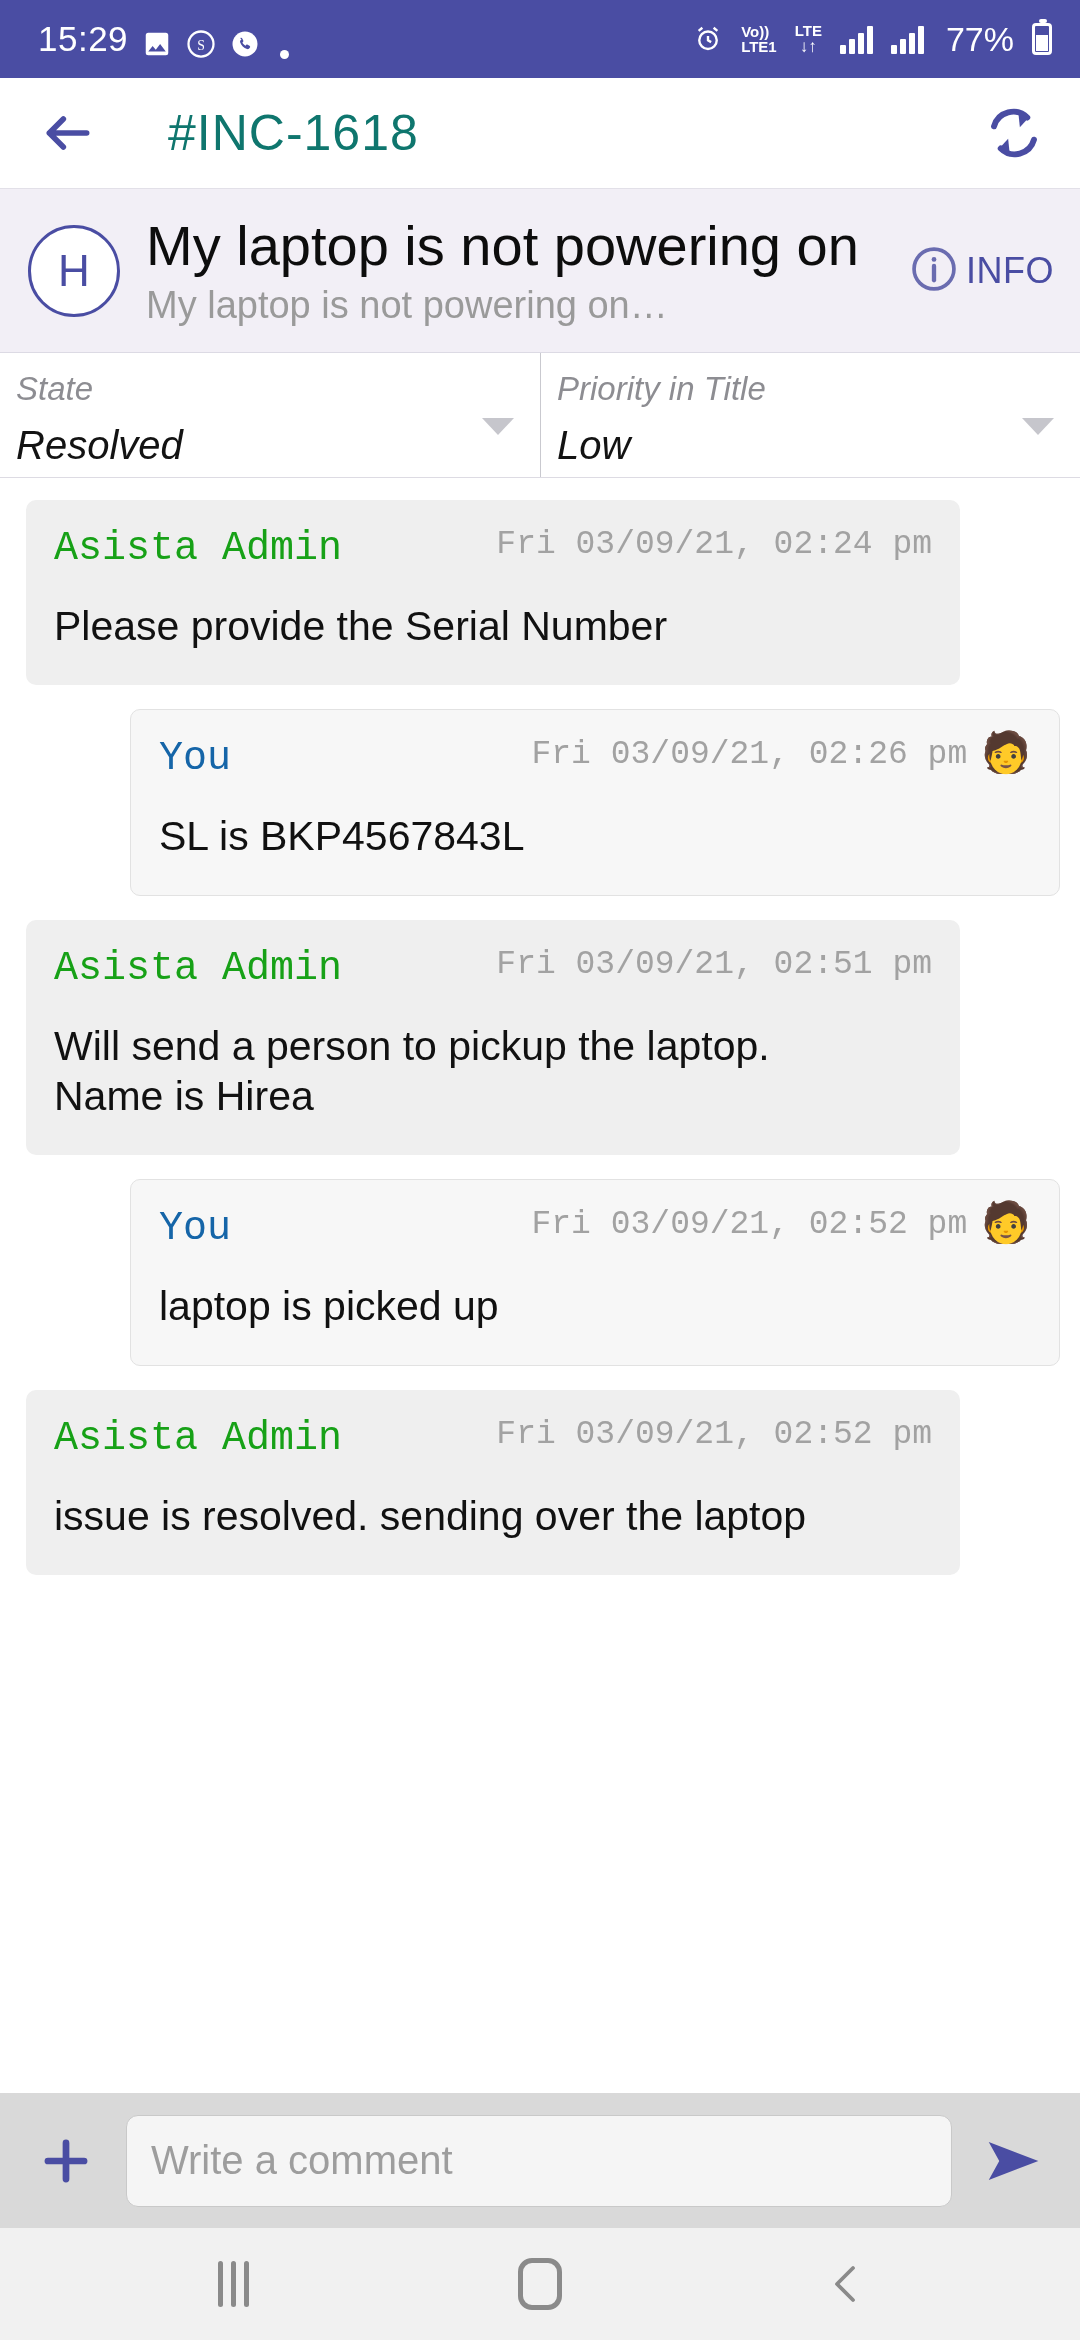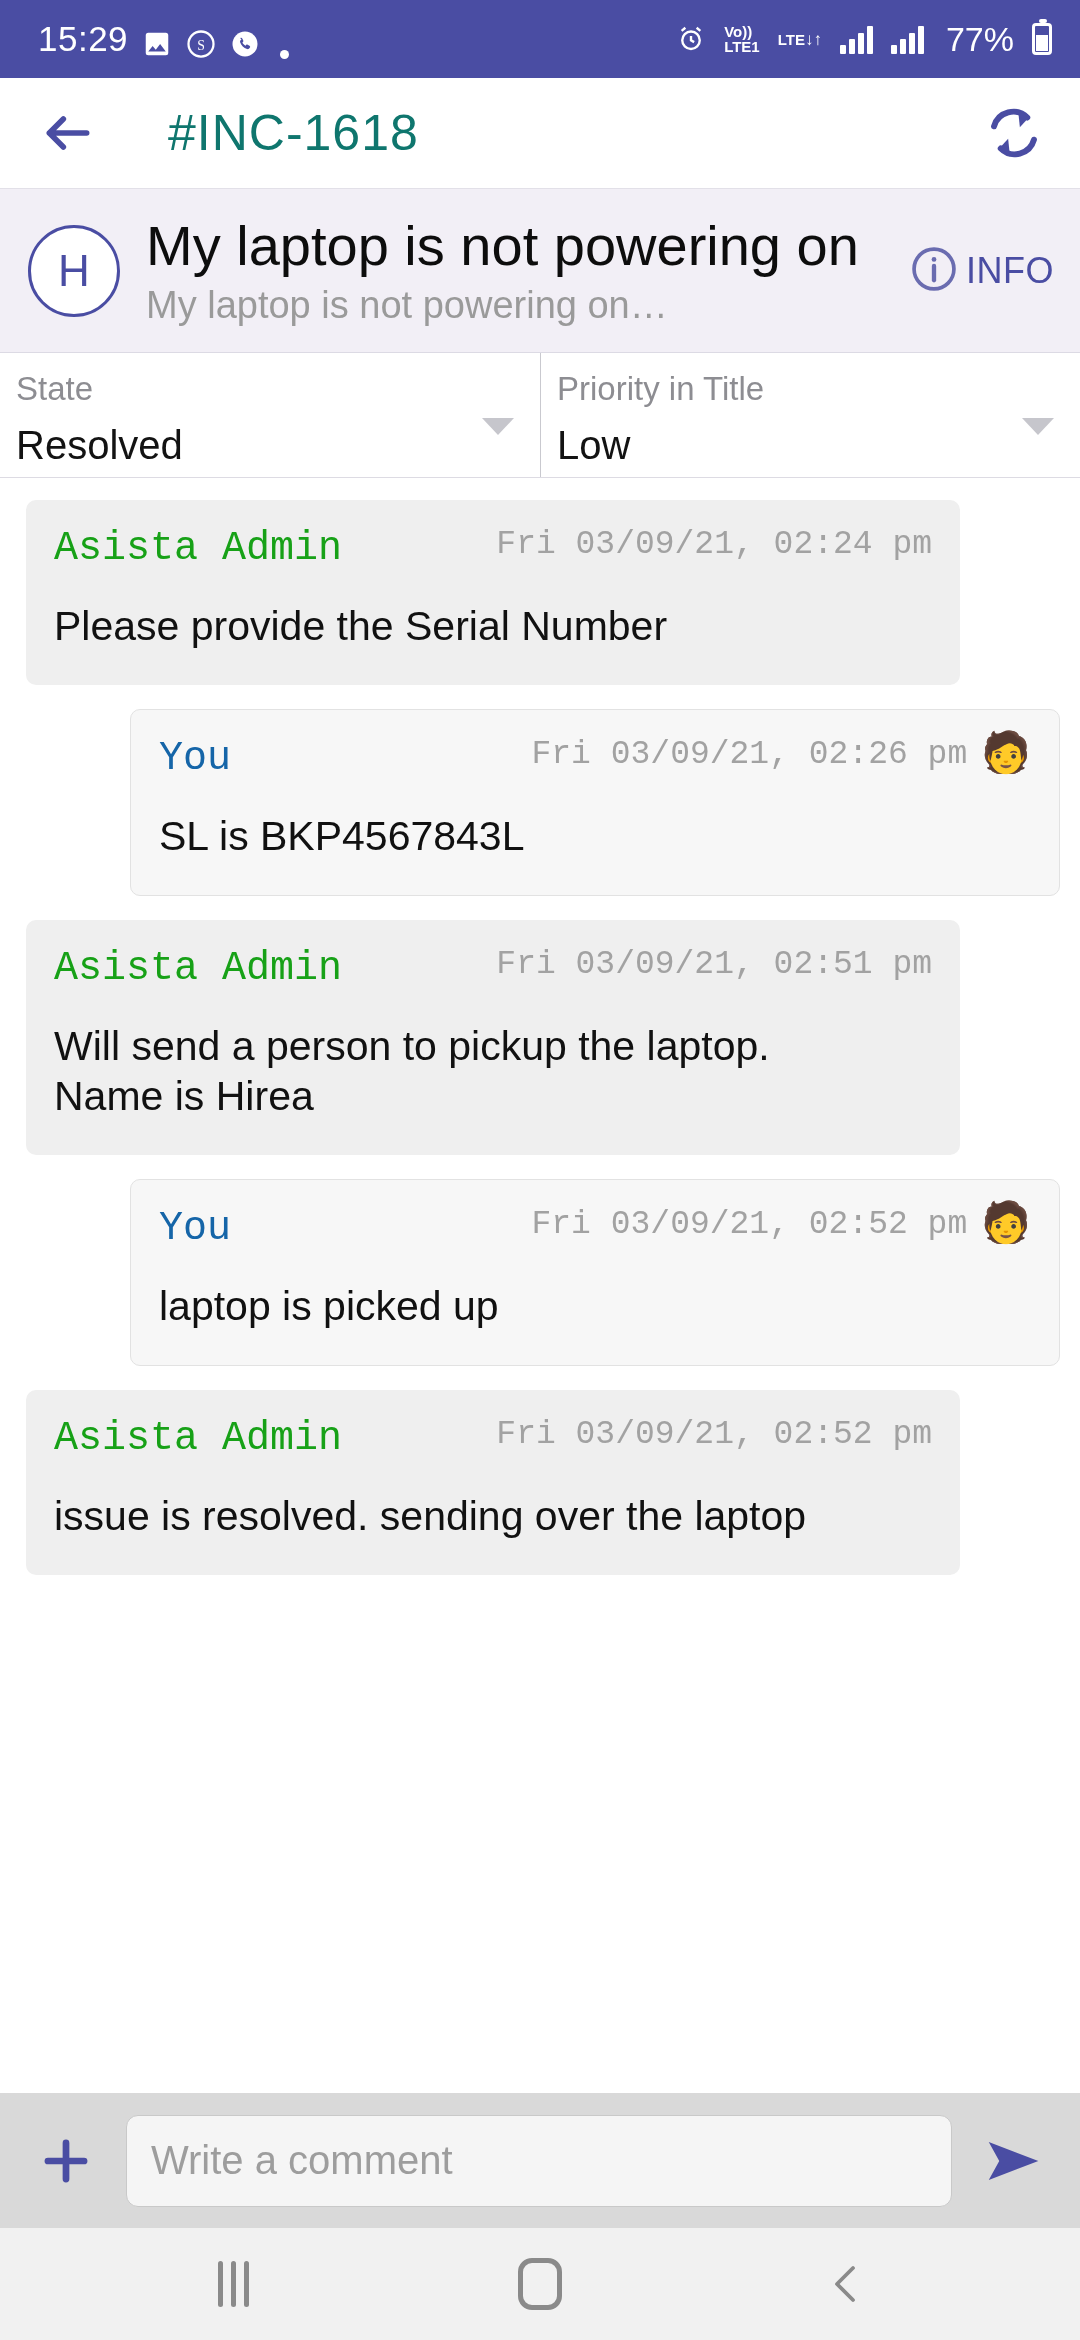--- a/index.html
+++ b/index.html
@@ -27,21 +27,21 @@
     display: flex;
     align-items: center;
     padding: 0 28px 0 38px;
     flex: 0 0 78px;
   }
   .sb-left { display: flex; align-items: flex-end; gap: 14px; }
   .sb-clock { font-size: 35px; letter-spacing: .5px; }
   .sb-right { margin-left: auto; display: flex; align-items: center; gap: 18px; }
   .sb-ic { display: inline-flex; align-items: center; justify-content: center; }
   .sb-dot { width: 9px; height: 9px; border-radius: 50%; background: #fff; margin-left: 6px;}
-  .sb-lte { display:flex; flex-direction:row; align-items:center; line-height:1; font-size:15px; font-weight:bold;text-align:right; }
+  .sb-lte { display:flex; flex-direction:column; align-items:center; line-height:1; font-size:15px; font-weight:bold;text-align:right; }
   .sb-lte2 { display:flex; flex-direction:column; align-items:flex-start; line-height:1; font-size:15px; font-weight:bold; }
   .sb-batt { font-size: 34px; margin-left: 4px; }
   .bars { display: flex; align-items: flex-end; gap: 3px; height: 30px; }
   .bars i { display:block; width:6px; background:#fff; border-radius:1px; }
   .bars i:nth-child(1){height:9px}.bars i:nth-child(2){height:15px}
   .bars i:nth-child(3){height:21px}.bars i:nth-child(4){height:28px}
   .battico { width:20px; height:32px; border:3px solid #fff; border-radius:4px; position:relative; }
   .battico::before{content:"";position:absolute;top:-7px;left:4px;width:8px;height:4px;background:#fff;border-radius:2px;}
   .battico::after{content:"";position:absolute;left:1px;right:1px;bottom:1px;height:60%;background:#fff;}
 
@@ -91,20 +91,21 @@
   }
   .info-btn { display: flex; align-items: center; gap: 6px; color:#4a4da3; flex: 0 0 auto; padding-right: 4px;}
   .info-btn .lbl { font-size: 36px; letter-spacing: .5px; }
 
   
   .selects {
     display: flex;
     background: #ffffff;
     flex: 0 0 123px;
     border-bottom: 1px solid #dddbe3;
+    font-style: italic;
   }
   .sel {
     flex: 1 1 50%;
     position: relative;
     padding: 16px 60px 10px 16px;
   }
   .sel + .sel { border-left: 1px solid #c9c9cf; }
   .sel-label { font-size: 33px; color: #8d8d92; line-height: 1.2; }
   .sel-value { font-size: 40px; color: #131313; margin-top: 14px; line-height: 1.1;}
   .caret {

